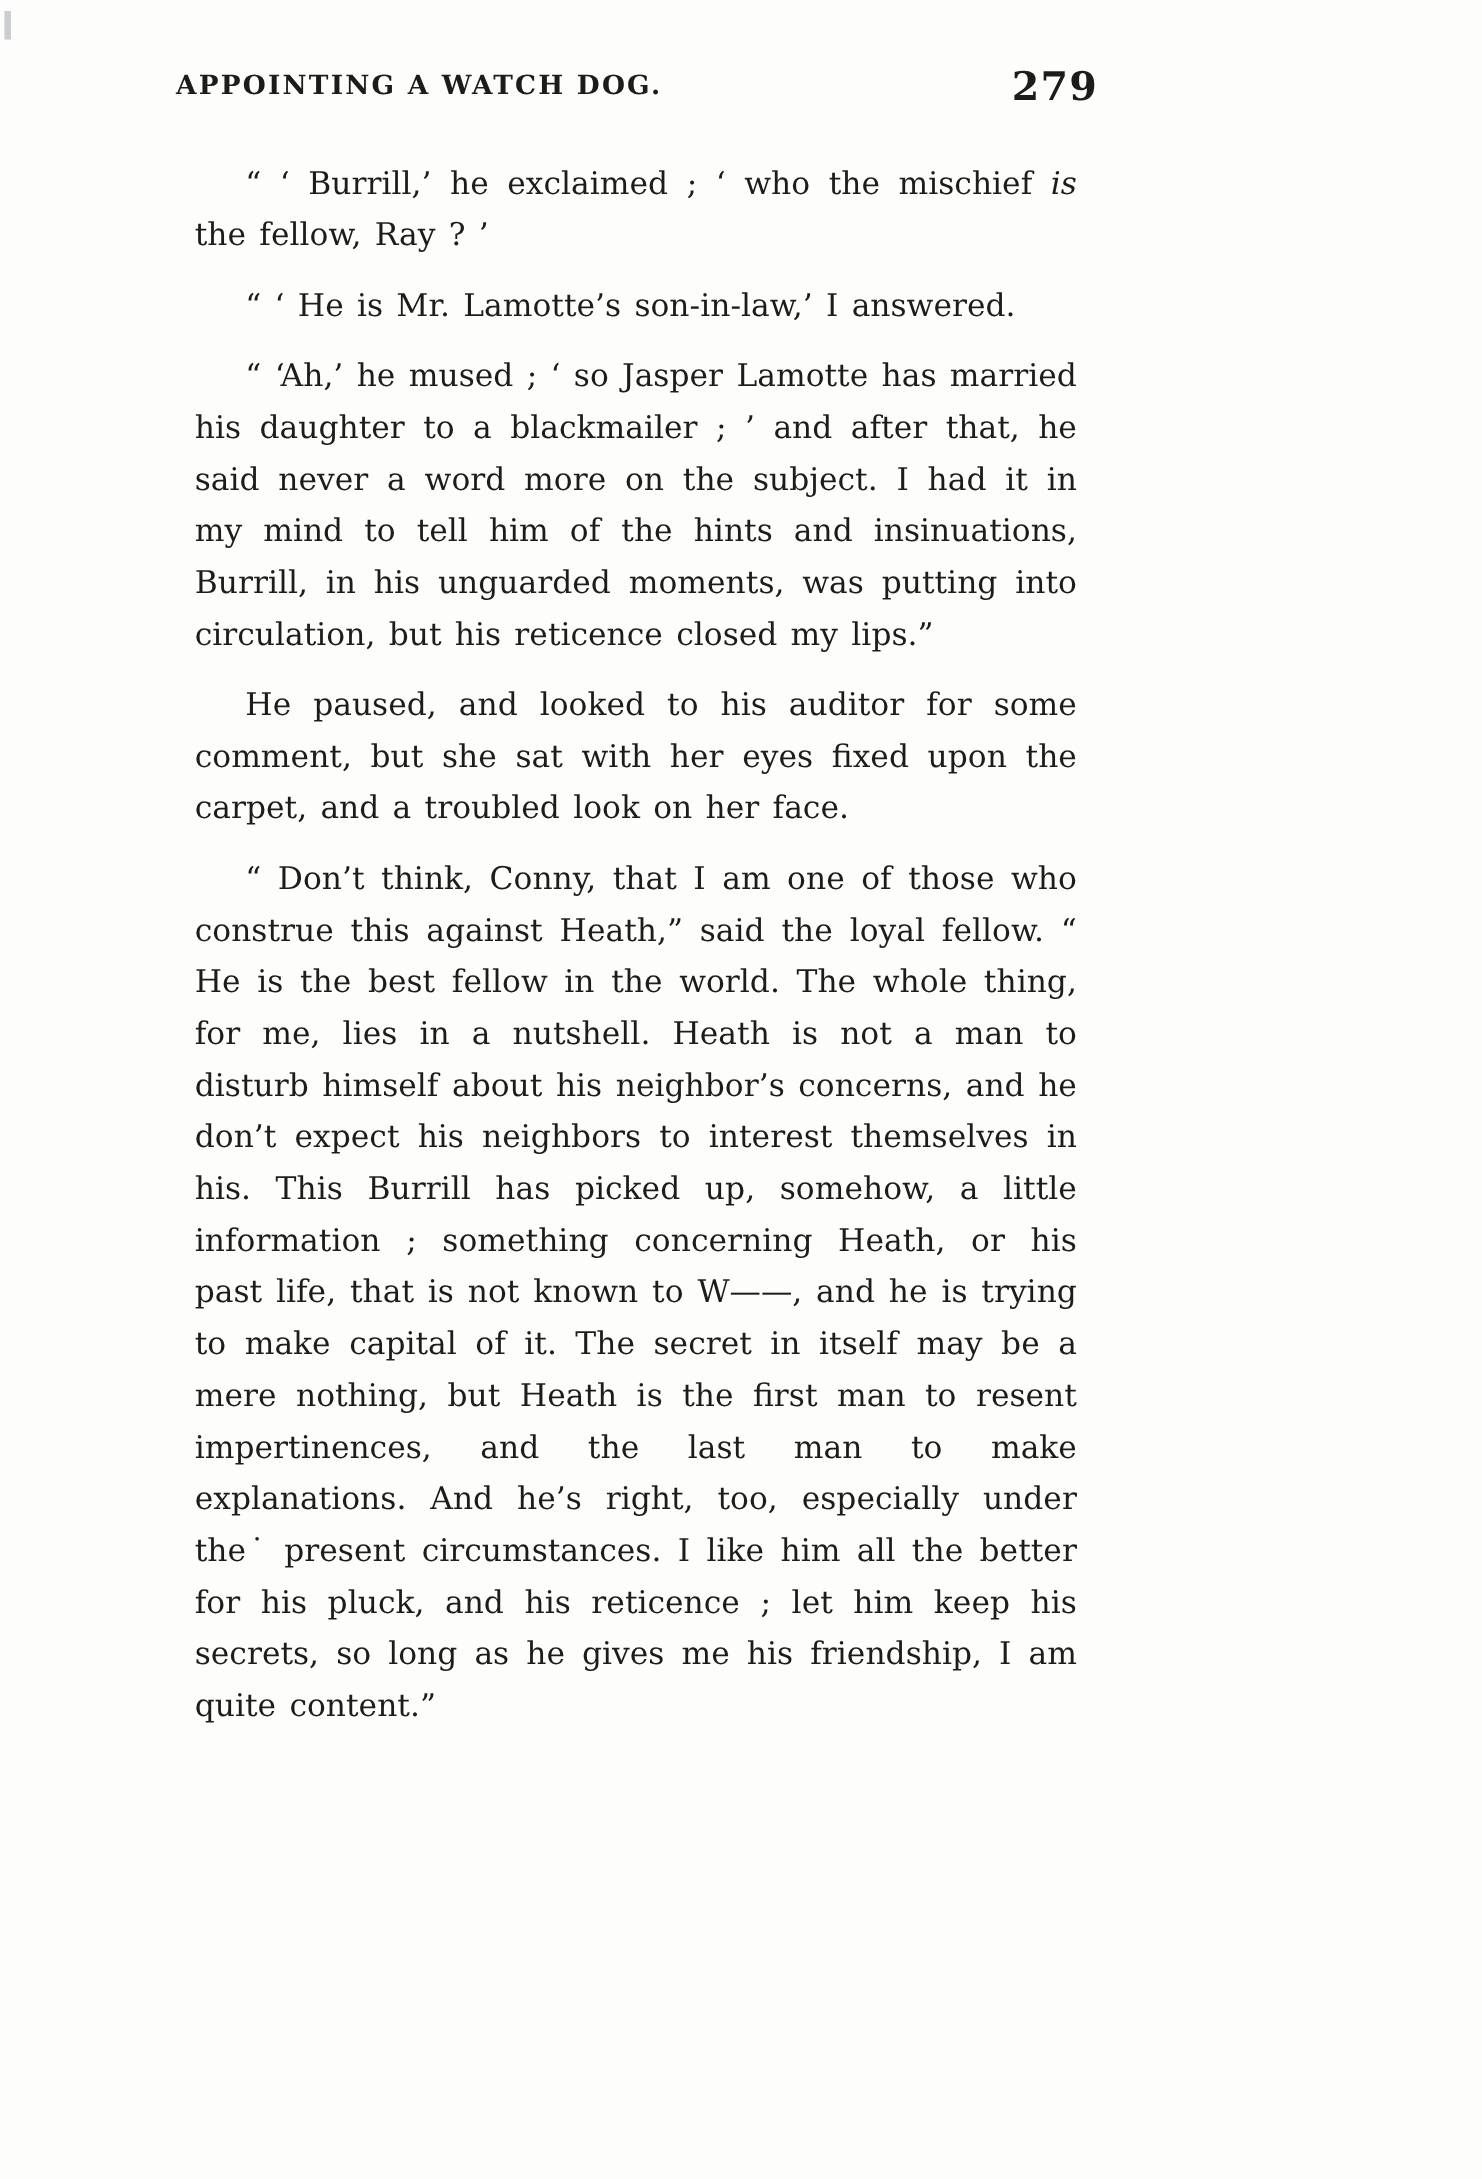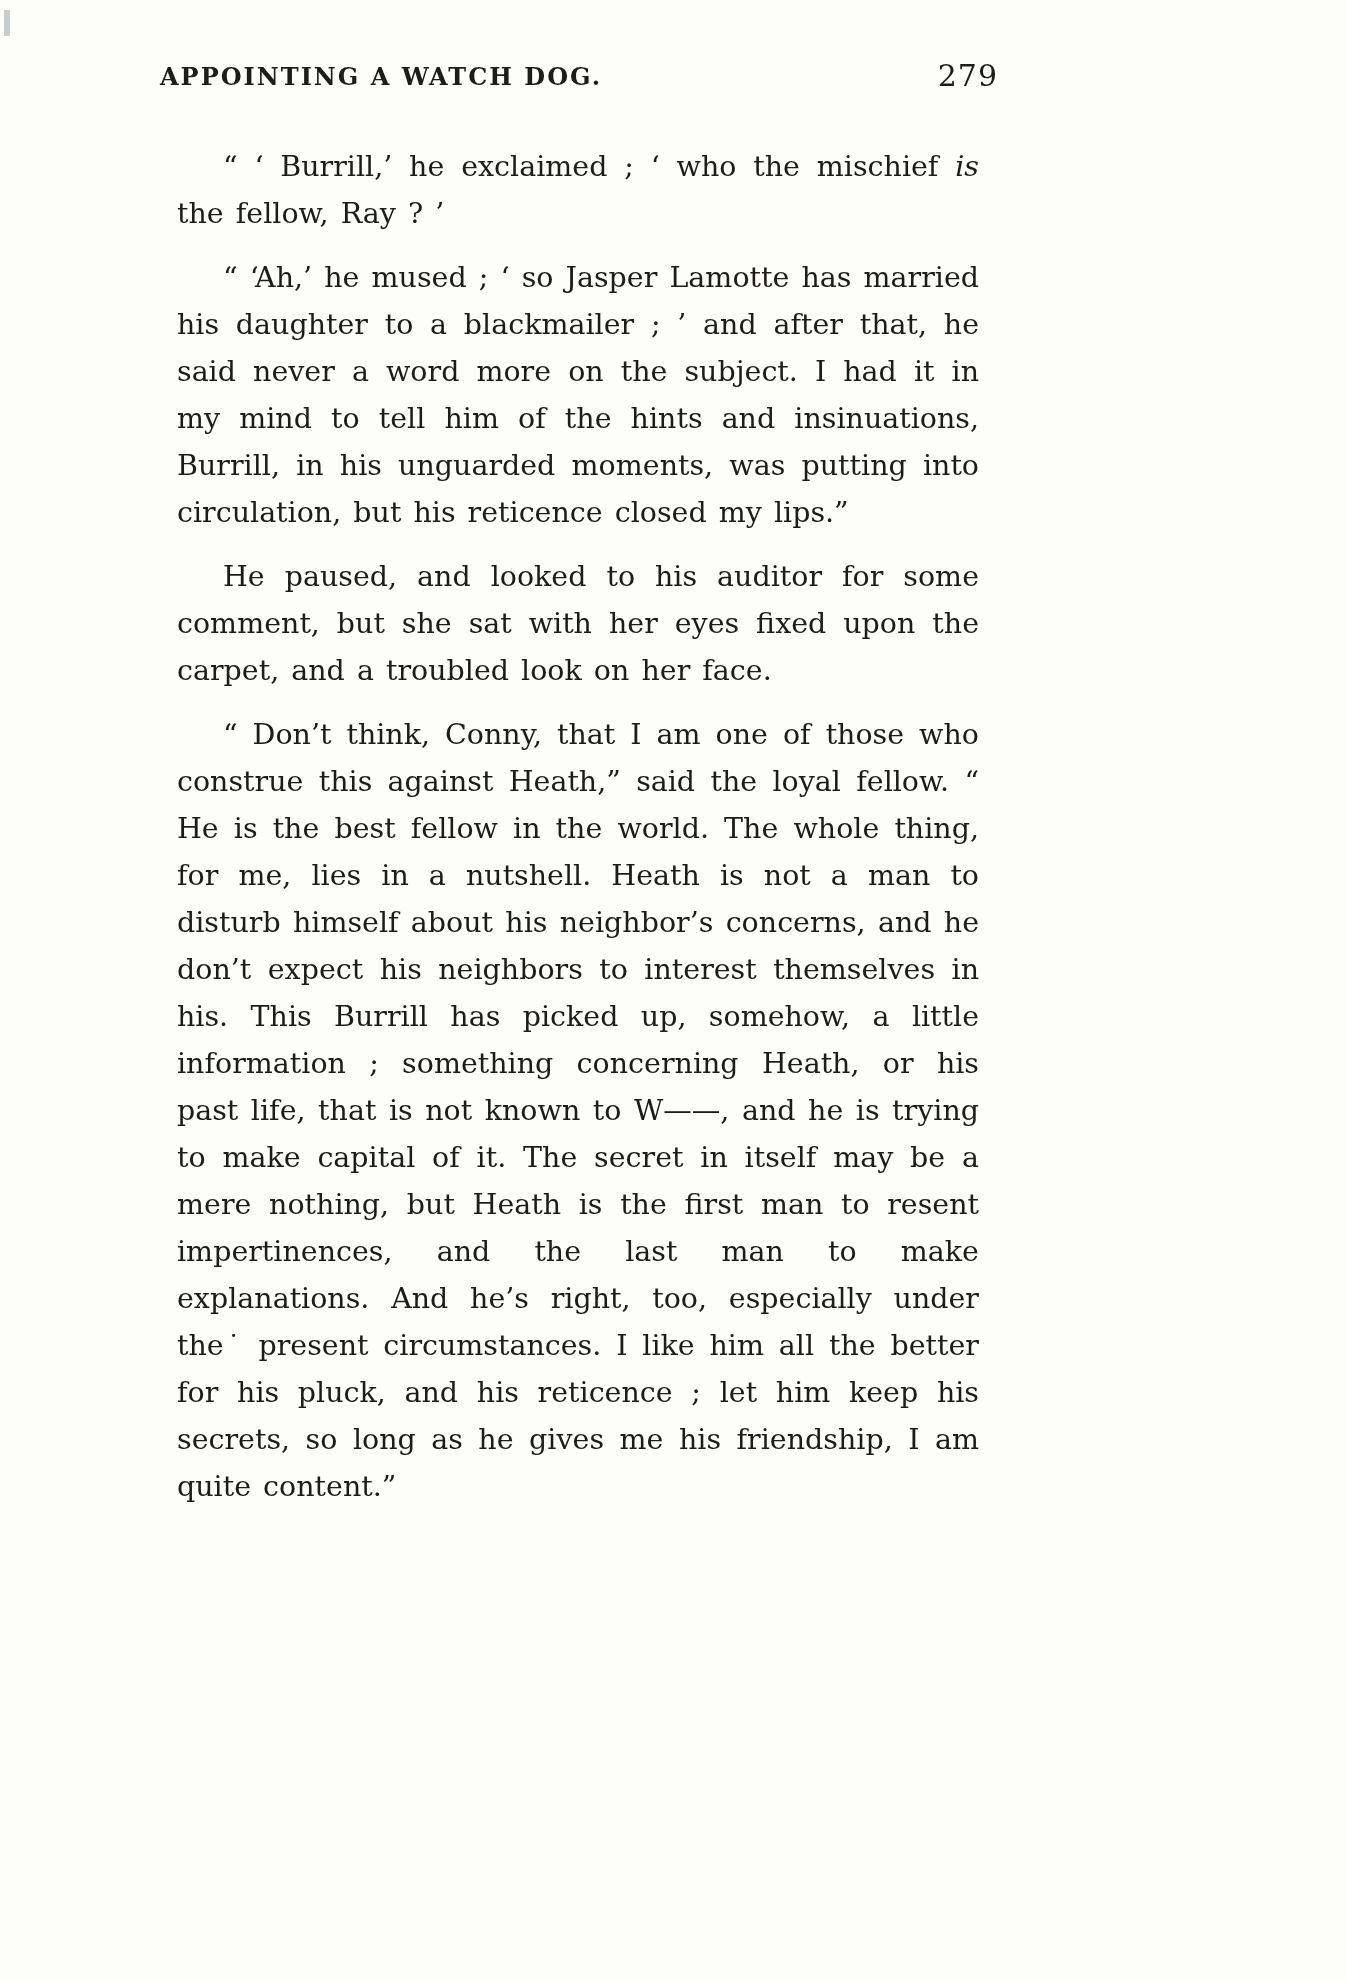--- a/index.html
+++ b/index.html
@@ -40,22 +40,22 @@
     right: 0;
     font-size: 24px;
     font-weight: bold;
     letter-spacing: 2px;
     white-space: nowrap;
   }
   .running-head .folio {
     position: absolute;
     right: -6px;
     top: -4px;
-    font-size: 30px;
-    font-weight: normal;
+    font-size: 36px;
+    font-weight: bold;
     letter-spacing: 1px;
   }
   .text-block {
     position: absolute;
     top: 126px;
     left: 160px;
     width: 836px;
   }
   .text-block p {
     margin: 17px;
@@ -76,20 +76,21 @@
   <div class="scan-speck"></div>
 
   <div class="running-head">
     <div class="title">APPOINTING A WATCH DOG.</div>
     <div class="folio">279</div>
   </div>
 
   <div class="text-block">
     <p><span>“ ‘ Burrill,’ he exclaimed ; ‘ who the mischief </span><i>is</i><span> the fellow, Ray ? ’</span></p>
 
+    <p>“ ‘ He is Mr. Lamotte’s son-in-law,’ I answered.</p>
 
     <p>“ ‘Ah,’ he mused ; ‘ so Jasper Lamotte has married his daughter to a blackmailer ; ’ and after that, he said never a word more on the subject.  I had it in my mind to tell him of the hints and insinuations, Burrill, in his unguarded moments, was putting into circulation, but his reticence closed my lips.”</p>
 
     <p>He paused, and looked to his auditor for some comment, but she sat with her eyes fixed upon the carpet, and a troubled look on her face.</p>
 
     <p>“ Don’t think, Conny, that I am one of those who construe this against Heath,” said the loyal fellow.  “ He is the best fellow in the world.  The whole thing, for me, lies in a nutshell.  Heath is not a man to disturb himself about his neighbor’s concerns, and he don’t expect his neighbors to interest themselves in his.  This Burrill has picked up, somehow, a little information ; something concerning Heath, or his past life, that is not known to W——, and he is trying to make capital of it.  The secret in itself may be a mere nothing, but Heath is the first man to resent impertinences, and the last man to make explanations.  And he’s right, too, especially under the˙ present circumstances.  I like him all the better for his pluck, and his reticence ; let him keep his secrets, so long as he gives me his friendship, I am quite content.”</p>
 
   </div>
 </div>
 

